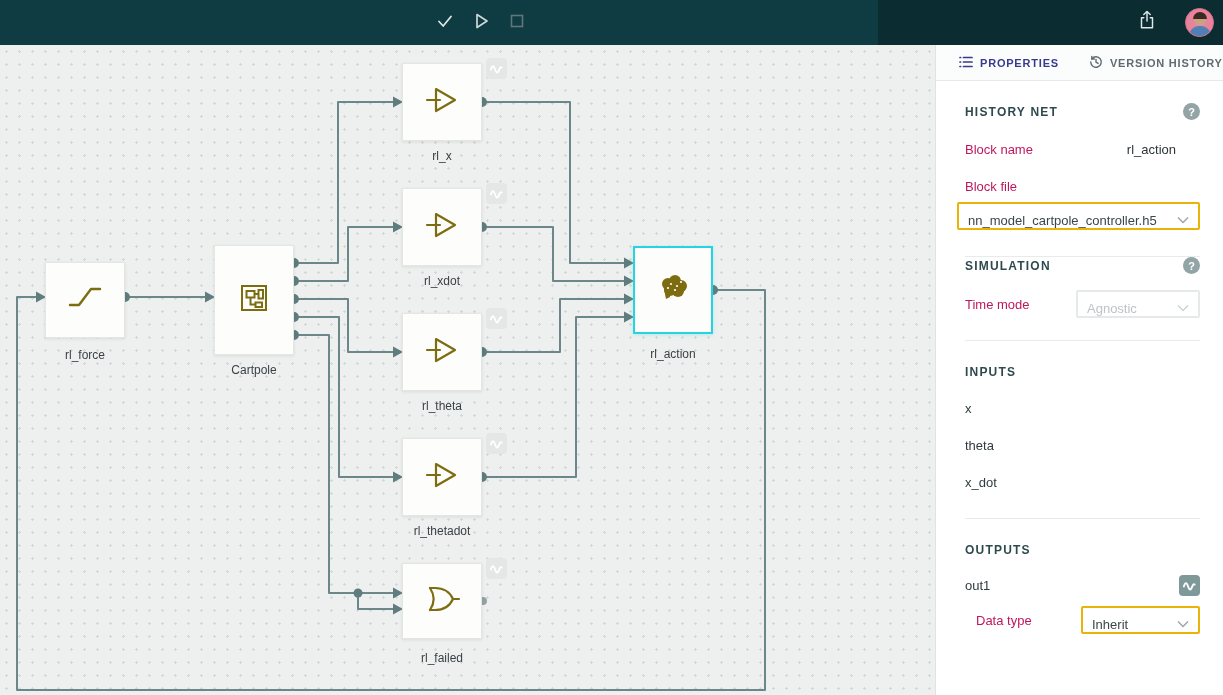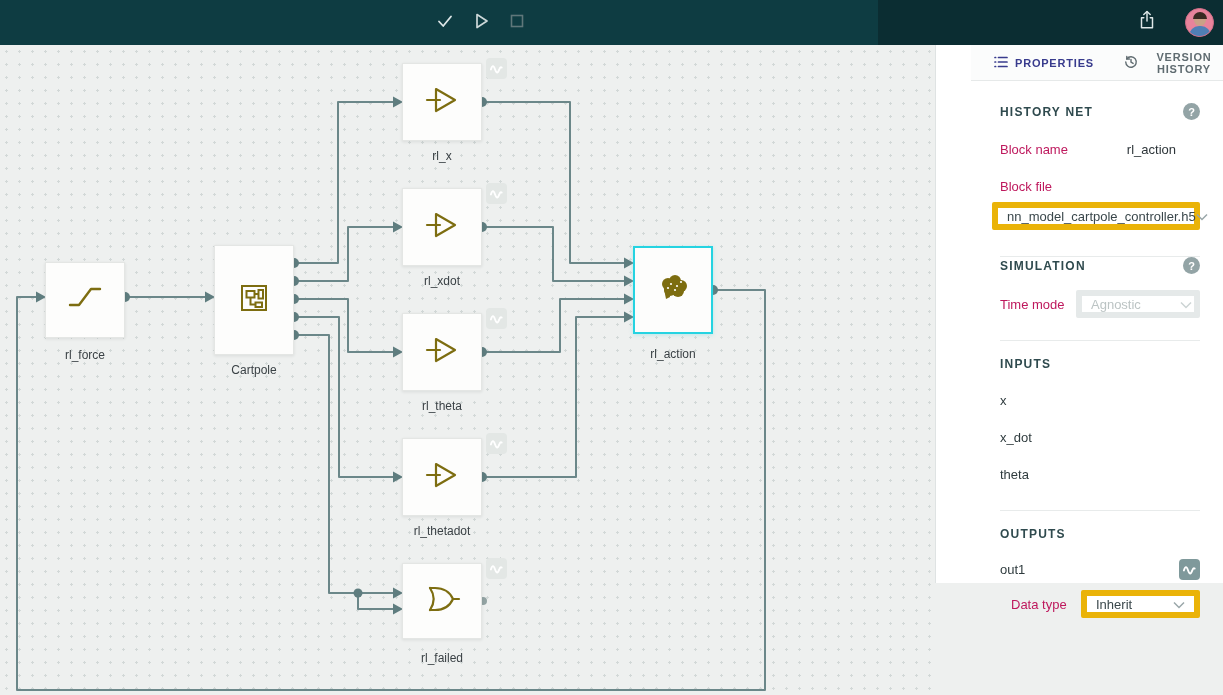--- a/index.html
+++ b/index.html
@@ -23,49 +23,49 @@
     background-image:radial-gradient(#d2d8d7 1px, rgba(0,0,0,0) 1.2px); background-size:13px 13px; }
   .wires { position:absolute; left:0; top:0; }
   .node { position:absolute; background:#fdfdfc; border:1px solid #e4e6e4;
     box-shadow:0 1px 3px rgba(40,50,50,.10); display:flex; align-items:center; justify-content:center; cursor:pointer; }
   .node.selected { border:2px solid #25d3e1; box-shadow:0 1px 4px rgba(37,211,225,.25); }
   .node-label { position:absolute; width:160px; text-align:center; font-size:12px; color:#3a4145; }
   .badge { position:absolute; width:21px; height:21px; border-radius:4px; background:#e3e7e5;
     display:flex; align-items:center; justify-content:center; }
 
   
-  .panel { position:absolute; left:935px; top:45px; width:288px; height:538px; background:#ffffff;
-    border-left:1px solid #dfe3e3;padding-left:35px; }
+  .panel { position:absolute; left:935px; top:45px; width:288px; height:650px; background:#ffffff;
+    border-left:1px solid #dfe3e3; }
   .tabs { position:relative; height:36px; border-bottom:1px solid #e6e9e9; background:#fbfcfc;
     display:flex; align-items:center; }
   .tab { display:flex; align-items:center; gap:7px; border:none; background:none; cursor:pointer;
     font-family:"Liberation Sans",sans-serif; font-weight:bold; font-size:11px; letter-spacing:.8px; }
   .tab.active { color:#383b8d; margin-left:23px; }
   .tab.inactive { color:#5f6b70; margin-left:30px; }
   .content { padding:0 23px 0 29px; }
   .sec-head { display:flex; align-items:center; justify-content:space-between; }
   .sec-title { font-size:12px; font-weight:bold; letter-spacing:1.2px; color:#2f4a4e; }
   .help { width:17px; height:17px; border-radius:50%; background:#93a4a6; color:#ffffff;
     font-size:11px; font-weight:bold; display:flex; align-items:center; justify-content:center;
     border:none; cursor:pointer; }
   .row { display:flex; align-items:center; justify-content:space-between; }
   .lbl { font-size:13px; color:#be185d; }
   .val { font-size:13px; color:#2d3539; }
-  .dd { height:28px; border:6px solid #eab308; border-radius:2px; background:#fff;
-    display:flex; align-items:center; justify-content:space-between; padding:0 9px; cursor:pointer; }
+  .dd { height:28px; border:2px solid #eab308; border-radius:2px; background:#fff;
+    display:flex; align-items:flex-end; justify-content:space-between; padding:0 9px; cursor:pointer; }
   .dd .dd-text { font-size:13px; color:#3a474b; }
   .dd.disabled { border-color:#e5e9e9; cursor:default;gap:39px; }
   .dd.disabled .dd-text { color:#bcc4c4; }
   .divider { height:1px; background:#e8ebeb; }
   .port-item { font-size:13px; color:#2f3b3e; }
   .wave-chip { width:21px; height:21px; border-radius:4px; background:#7f999b;
     display:flex; align-items:center; justify-content:center; border:none; cursor:pointer; }
 
   
-  .mt22{margin-top:22px}.mt20{}.mt24{margin-top:16px}.mt18{margin-top:18px}
+  .mt22{margin-top:22px}.mt20{}.mt24{margin-top:24px}.mt18{margin-top:18px}
   .mt16{margin-top:16px}.mt26{margin-top:26px}.mt28{margin-top:28px}.mt8{margin-top:8px}.mt10{margin-top:10px}
 </style>
 </head>
 <body>
 
 <div class="app">
 
   <div class="topbar">
     <div class="topbar-right"></div>
 
@@ -342,22 +342,22 @@
                 <polyline points="1,1.5 6,6.5 11,1.5" fill="none" stroke="#ccd4d4" stroke-width="1.5"></polyline>
               </svg>
           </span>
         </div>
       </div>
 
       <div class="divider mt22"></div>
 
       <div class="sec-title mt24">INPUTS</div>
       <div class="port-item mt22">x</div>
+      <div class="port-item mt22">theta</div>
       <div class="port-item mt22">x_dot</div>
-      <div class="port-item mt22">theta</div>
 
       <div class="divider mt28"></div>
 
       <div class="sec-title mt24">OUTPUTS</div>
       <div class="row mt18">
         <span class="port-item">out1</span>
         <button class="wave-chip">
           <svg width="15" height="15" viewBox="0 0 16 16">
               <path d="M2 9 q2.2 -7 4.5 0 q2.2 6.5 4.5 0 q1 -3.2 2.5 -2" fill="none" stroke="#ffffff" stroke-width="2" stroke-linecap="round"></path>
             </svg>

